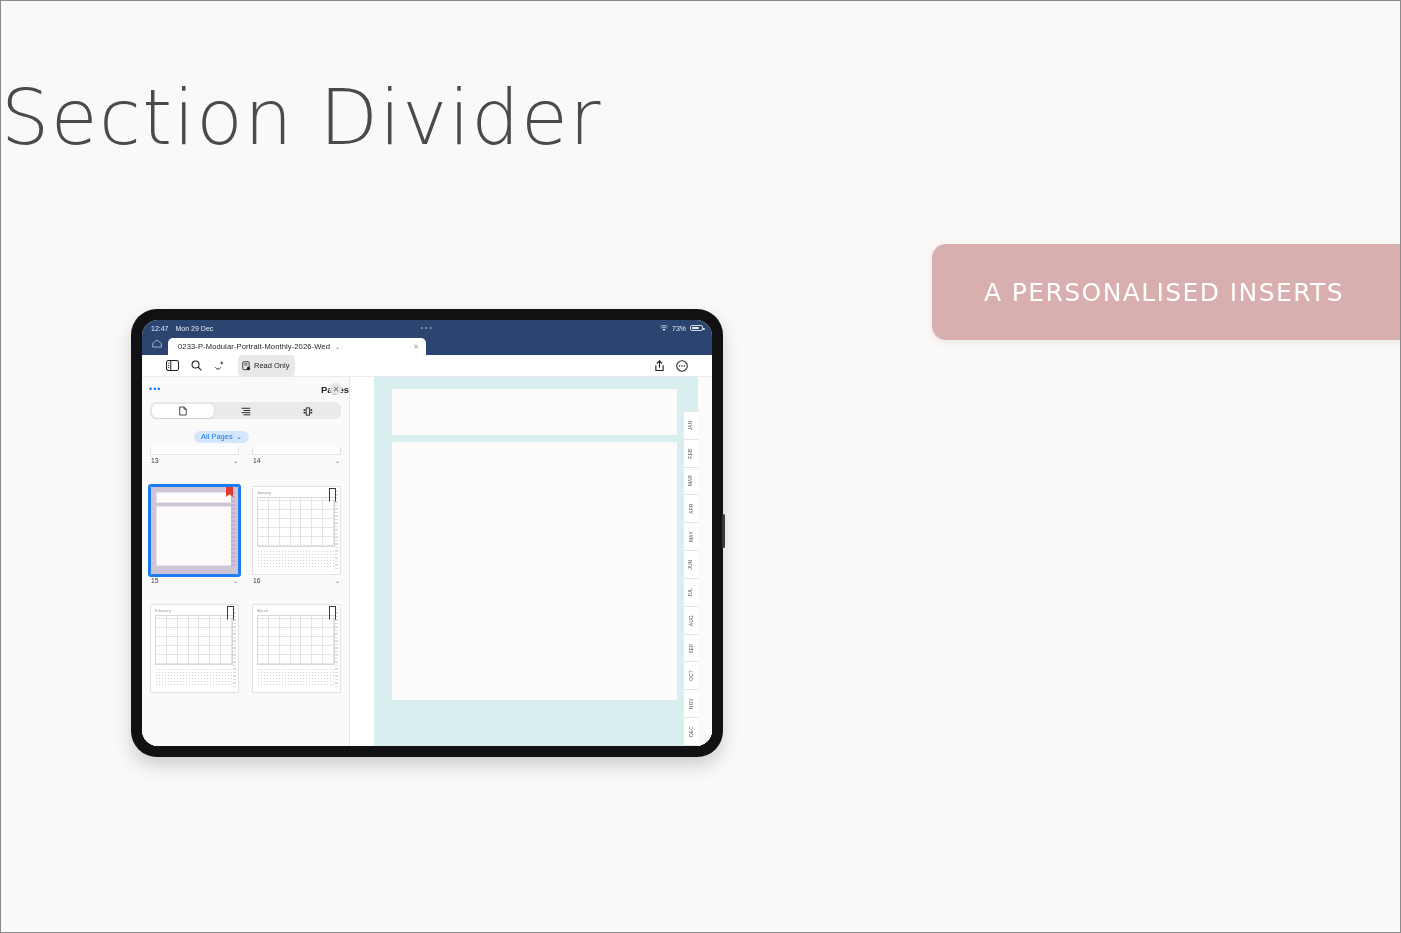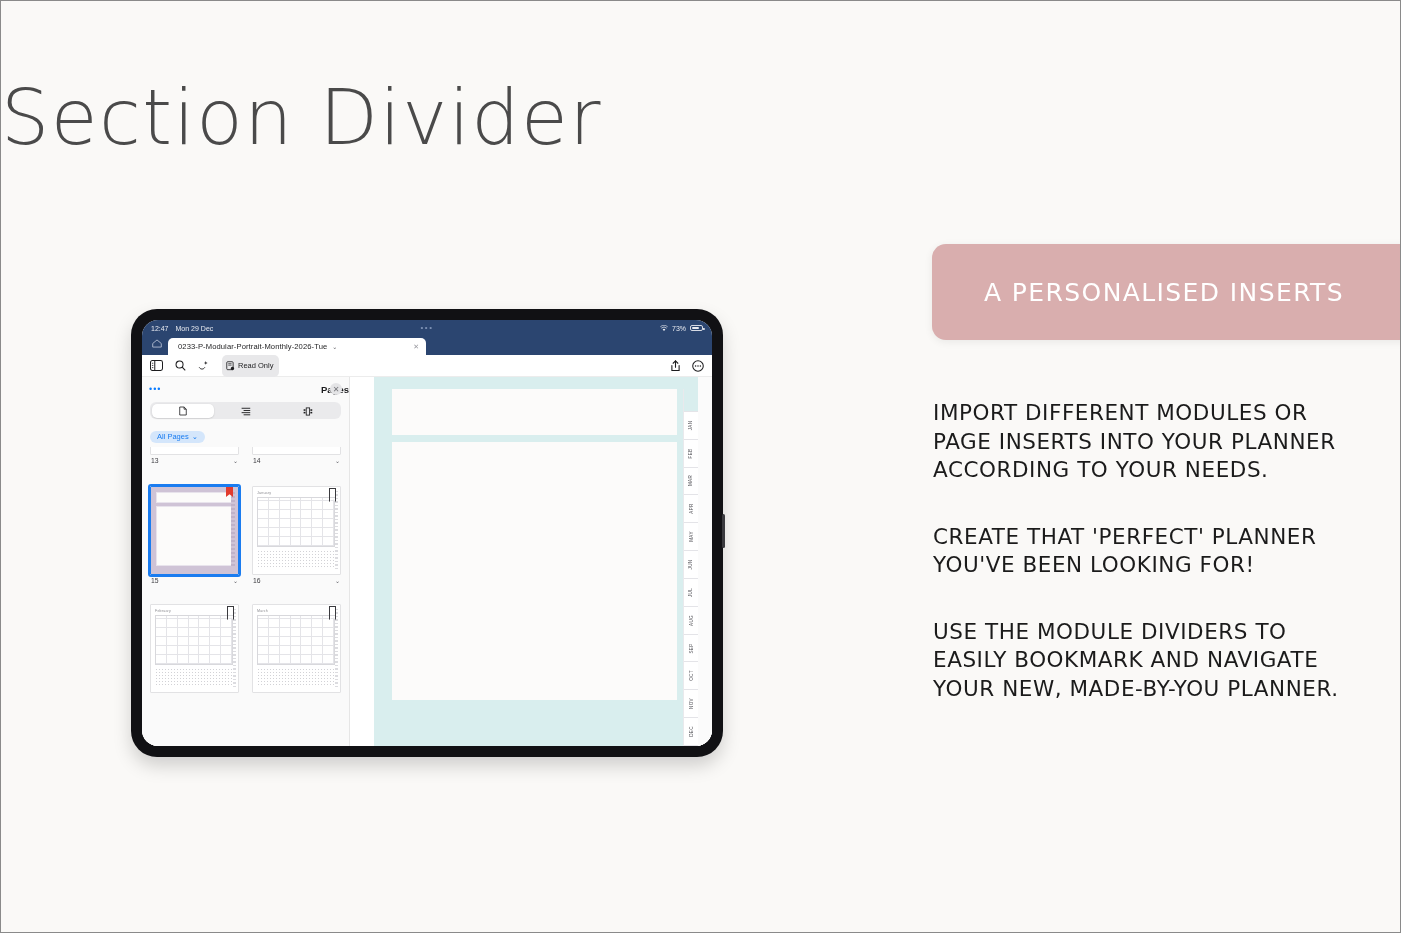--- a/index.html
+++ b/index.html
@@ -178,21 +178,21 @@
   }
   .tab-chev { font-size: 6px; color: #5d5d62; }
   .tab-close { font-size: 7px; color: #9a9aa0; margin-left: auto; padding-left: 20px; }
 
   
   .toolbar {
     height: 22px;
     background: #ffffff;
     display: flex;
     align-items: center;
-    padding: 0 8px;
+    padding: 0 24px;
     gap: 12px;
     flex: 0 0 auto;
     border-bottom: 1px solid #ececec;
   }
   .tb-ico { color: #1d1d1f; display: flex; align-items: center; }
   .readonly-pill {
     display: flex; align-items: center; gap: 3px;
     background: #e8e8ea; border-radius: 5px;
     padding: 2px 6px 2px 4px; margin-left: 1px;
   }
@@ -229,21 +229,21 @@
   .seg {
     flex: 1; display: flex; align-items: center; justify-content: center;
     border-radius: 5px; color: #1d1d1f;
   }
   .seg.active { background: #ffffff; box-shadow: 0 0.5px 1.5px rgba(0,0,0,0.18); }
 
   .filter-row { padding: 6px 8px 4px 8px; flex: 0 0 auto; }
   .filter-pill {
     display: inline-flex; align-items: center; gap: 3px;
     background: #d4e6fb; color: #1a7cf0; border-radius: 8px;
-    padding: 1.5px 7px; font-size: 7.5px; font-weight: 500;
+    padding: 1.5px 7px; font-size: 7.5px; font-weight: 500; margin-left: 44px;
   }
 
   .thumb-scroll { flex: 1 1 auto; overflow: hidden; padding: 0 8px; min-height: 0; }
   .thumb-grid { display: grid; grid-template-columns: 1fr 1fr; column-gap: 13px; }
 
   .thumb-cell { margin-bottom: 4px; }
   .thumb-clip { height: 8px; overflow: hidden; position: relative; }
   .thumb-clip .page-card { position: absolute; bottom: 0; left: 0; right: 0; height: 60px; }
   .thumb-label {
     display: flex; align-items: center; justify-content: space-between;
@@ -334,25 +334,20 @@
 <body>
 
 <div class="page">
 
   <h1 class="page-title">Section Divider</h1>
 
   <div class="banner">
     <div class="banner-text">A PERSONALISED INSERTS</div>
   </div>
 
-  <div class="copy">
-    <p class="copy-para">IMPORT DIFFERENT MODULES OR PAGE INSERTS INTO YOUR PLANNER ACCORDING TO YOUR NEEDS.</p>
-    <p class="copy-para">CREATE THAT 'PERFECT' PLANNER YOU'VE BEEN LOOKING FOR!</p>
-    <p class="copy-para">USE THE MODULE DIVIDERS TO EASILY BOOKMARK AND NAVIGATE YOUR NEW, MADE-BY-YOU PLANNER.</p>
-  </div>
 
   <div class="ipad">
     <div class="ipad-screen">
 
       <div class="status-bar">
         <div class="status-left">
           <span>12:47</span>
           <span>Mon 29 Dec</span>
         </div>
         <div class="status-dots">•••</div>
@@ -369,21 +364,21 @@
         </div>
       </div>
 
       <div class="tab-bar">
         <div class="home-ico">
           <svg width="10" height="9" viewBox="0 0 14 12">
               <path d="M1 6 7 1l6 5v5H1z" stroke="#c7cfe0" stroke-width="1.1" fill="none"></path>
             </svg>
         </div>
         <div class="doc-tab">
-          <span class="doc-tab-title">0233-P-Modular-Portrait-Monthly-2026-Tue</span>
+          <span class="doc-tab-title">0233-P-Modular-Portrait-Monthly-2026-Wed</span>
           <span class="tab-chev">⌄</span>
           <span class="tab-close">✕</span>
         </div>
       </div>
 
       <div class="toolbar">
         <span class="tb-ico">
           <svg width="13" height="11" viewBox="0 0 18 15">
               <rect x="0.7" y="0.7" width="16.6" height="13.6" rx="2.6" stroke="#1d1d1f" stroke-width="1.4" fill="none"></rect>
               <line x1="6.6" y1="0.7" x2="6.6" y2="14.3" stroke="#1d1d1f" stroke-width="1.4"></line>

